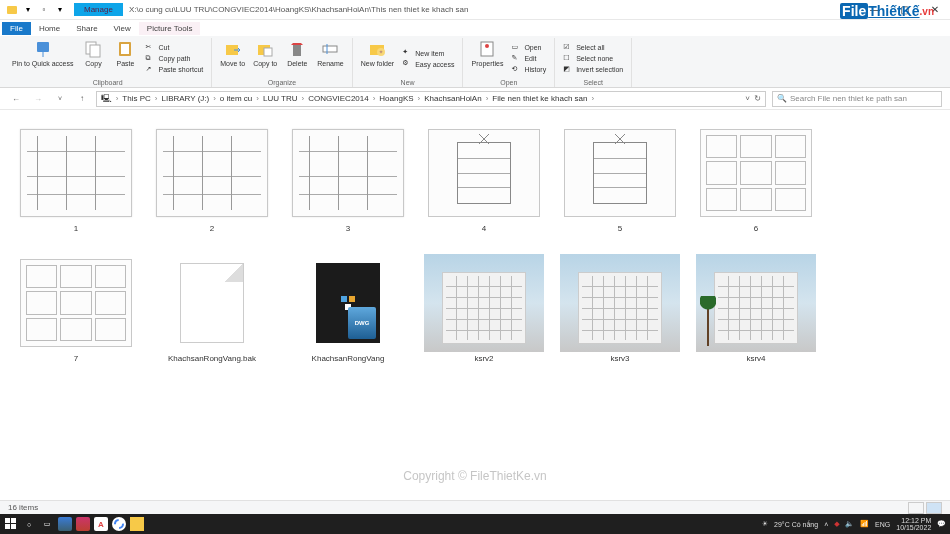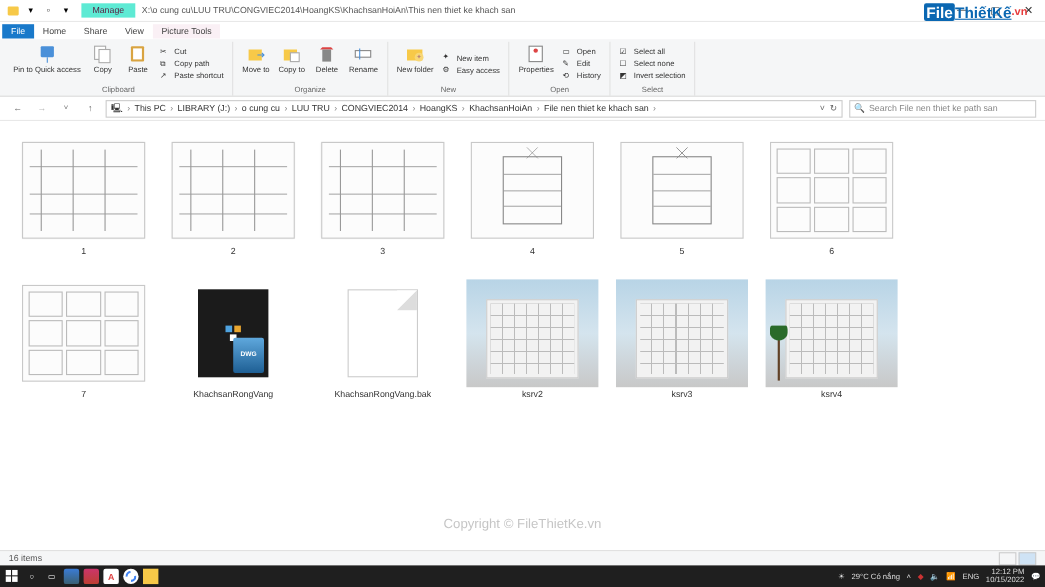--- a/index.html
+++ b/index.html
@@ -2,21 +2,21 @@
 <html><head>
 <meta charset="utf-8">
 <style>
 * { margin: 0; padding: 0; box-sizing: border-box; font-family: "Segoe UI", sans-serif; }
 body { width: 950px; height: 534px; background: #f0f0f0; overflow: hidden; position: relative; font-size: 8px; }
 
 
 .titlebar { height: 20px; background: #fff; display: flex; align-items: center; border-bottom: 1px solid #e8e8e8; }
 .titlebar .qat { display: flex; gap: 4px; padding: 0 6px; align-items: center; }
 .titlebar .qat .ic { width: 12px; height: 12px; display: flex; align-items: center; justify-content: center; }
-.titlebar .ctx-tab { background: #5eead4; color: #5b1d40; padding: 2px 10px; font-size: 8px; margin-left: 2px; }
+.titlebar .ctx-tab { background: #0ea5e9; color: #5b1d40; padding: 2px 10px; font-size: 8px; margin-left: 2px; }
 .titlebar .title-path { font-size: 8px; color: #555; padding-left: 6px; white-space: nowrap; overflow: hidden; flex: 1; }
 .winctrl { display: flex; margin-left: auto; }
 .winctrl div { width: 30px; height: 20px; display: flex; align-items: center; justify-content: center; font-size: 10px; color: #333; }
 
 
 .ribtabs { height: 16px; background: #fff; display: flex; align-items: center; padding-left: 2px; gap: 0; }
 .ribtabs .tab { padding: 2px 8px; font-size: 8px; color: #444; }
 .ribtabs .tab.file { background: #1979ca; color: #fff; }
 .ribtabs .tab.active { }
 .ribtabs .ctx { background: #faf0f5; padding: 2px 8px; font-size: 8px; color: #444; }
@@ -306,21 +306,21 @@
   <div class="navbtn" style="color:#bbb">→</div>
   <div class="navbtn" style="font-size:7px">˅</div>
   <div class="navbtn">↑</div>
   <div class="addrbar">
     <span>🖳</span>
     <span class="sep">›</span>
     <span>This PC</span>
     <span class="sep">›</span>
       <span>LIBRARY (J:)</span>
     <span class="sep">›</span>
-      <span>o cung cu</span>
+      <span>o item cu</span>
     <span class="sep">›</span>
       <span>LUU TRU</span>
     <span class="sep">›</span>
       <span>CONGVIEC2014</span>
     <span class="sep">›</span>
       <span>HoangKS</span>
     <span class="sep">›</span>
       <span>KhachsanHoiAn</span>
     <span class="sep">›</span>
       <span>File nen thiet ke khach san</span>
@@ -388,43 +388,43 @@
           <div></div>
           <div></div>
           <div></div>
           <div></div>
           <div></div>
           <div></div>
           <div></div>
         </div>
       </div>
       <div class="label">7</div>
+    </div>
+    <div class="item">
+      <div class="thumb">
+        <div class="bak"></div>
+      </div>
+      <div class="label">KhachsanRongVang.bak</div>
     </div>
     <div class="item">
       <div class="thumb">
         <div class="dwg">
           <div class="dwgcol">
             <div style="display:flex">
               <div class="dot"></div>
               <div class="dot" style="background:#e8a630"></div>
             </div>
             <div class="dot" style="background:#fff"></div>
           </div>
           <div style="position:absolute;bottom:4px;right:4px">
             <div class="dwgicon">DWG</div>
           </div>
         </div>
       </div>
       <div class="label">KhachsanRongVang</div>
-    </div>
-    <div class="item">
-      <div class="thumb">
-        <div class="bak"></div>
-      </div>
-      <div class="label">KhachsanRongVang.bak</div>
     </div>
     <div class="item">
       <div class="thumb">
         <div class="render">
           <div class="bldg w"></div>
         </div>
       </div>
       <div class="label">ksrv2</div>
     </div>
     <div class="item">

